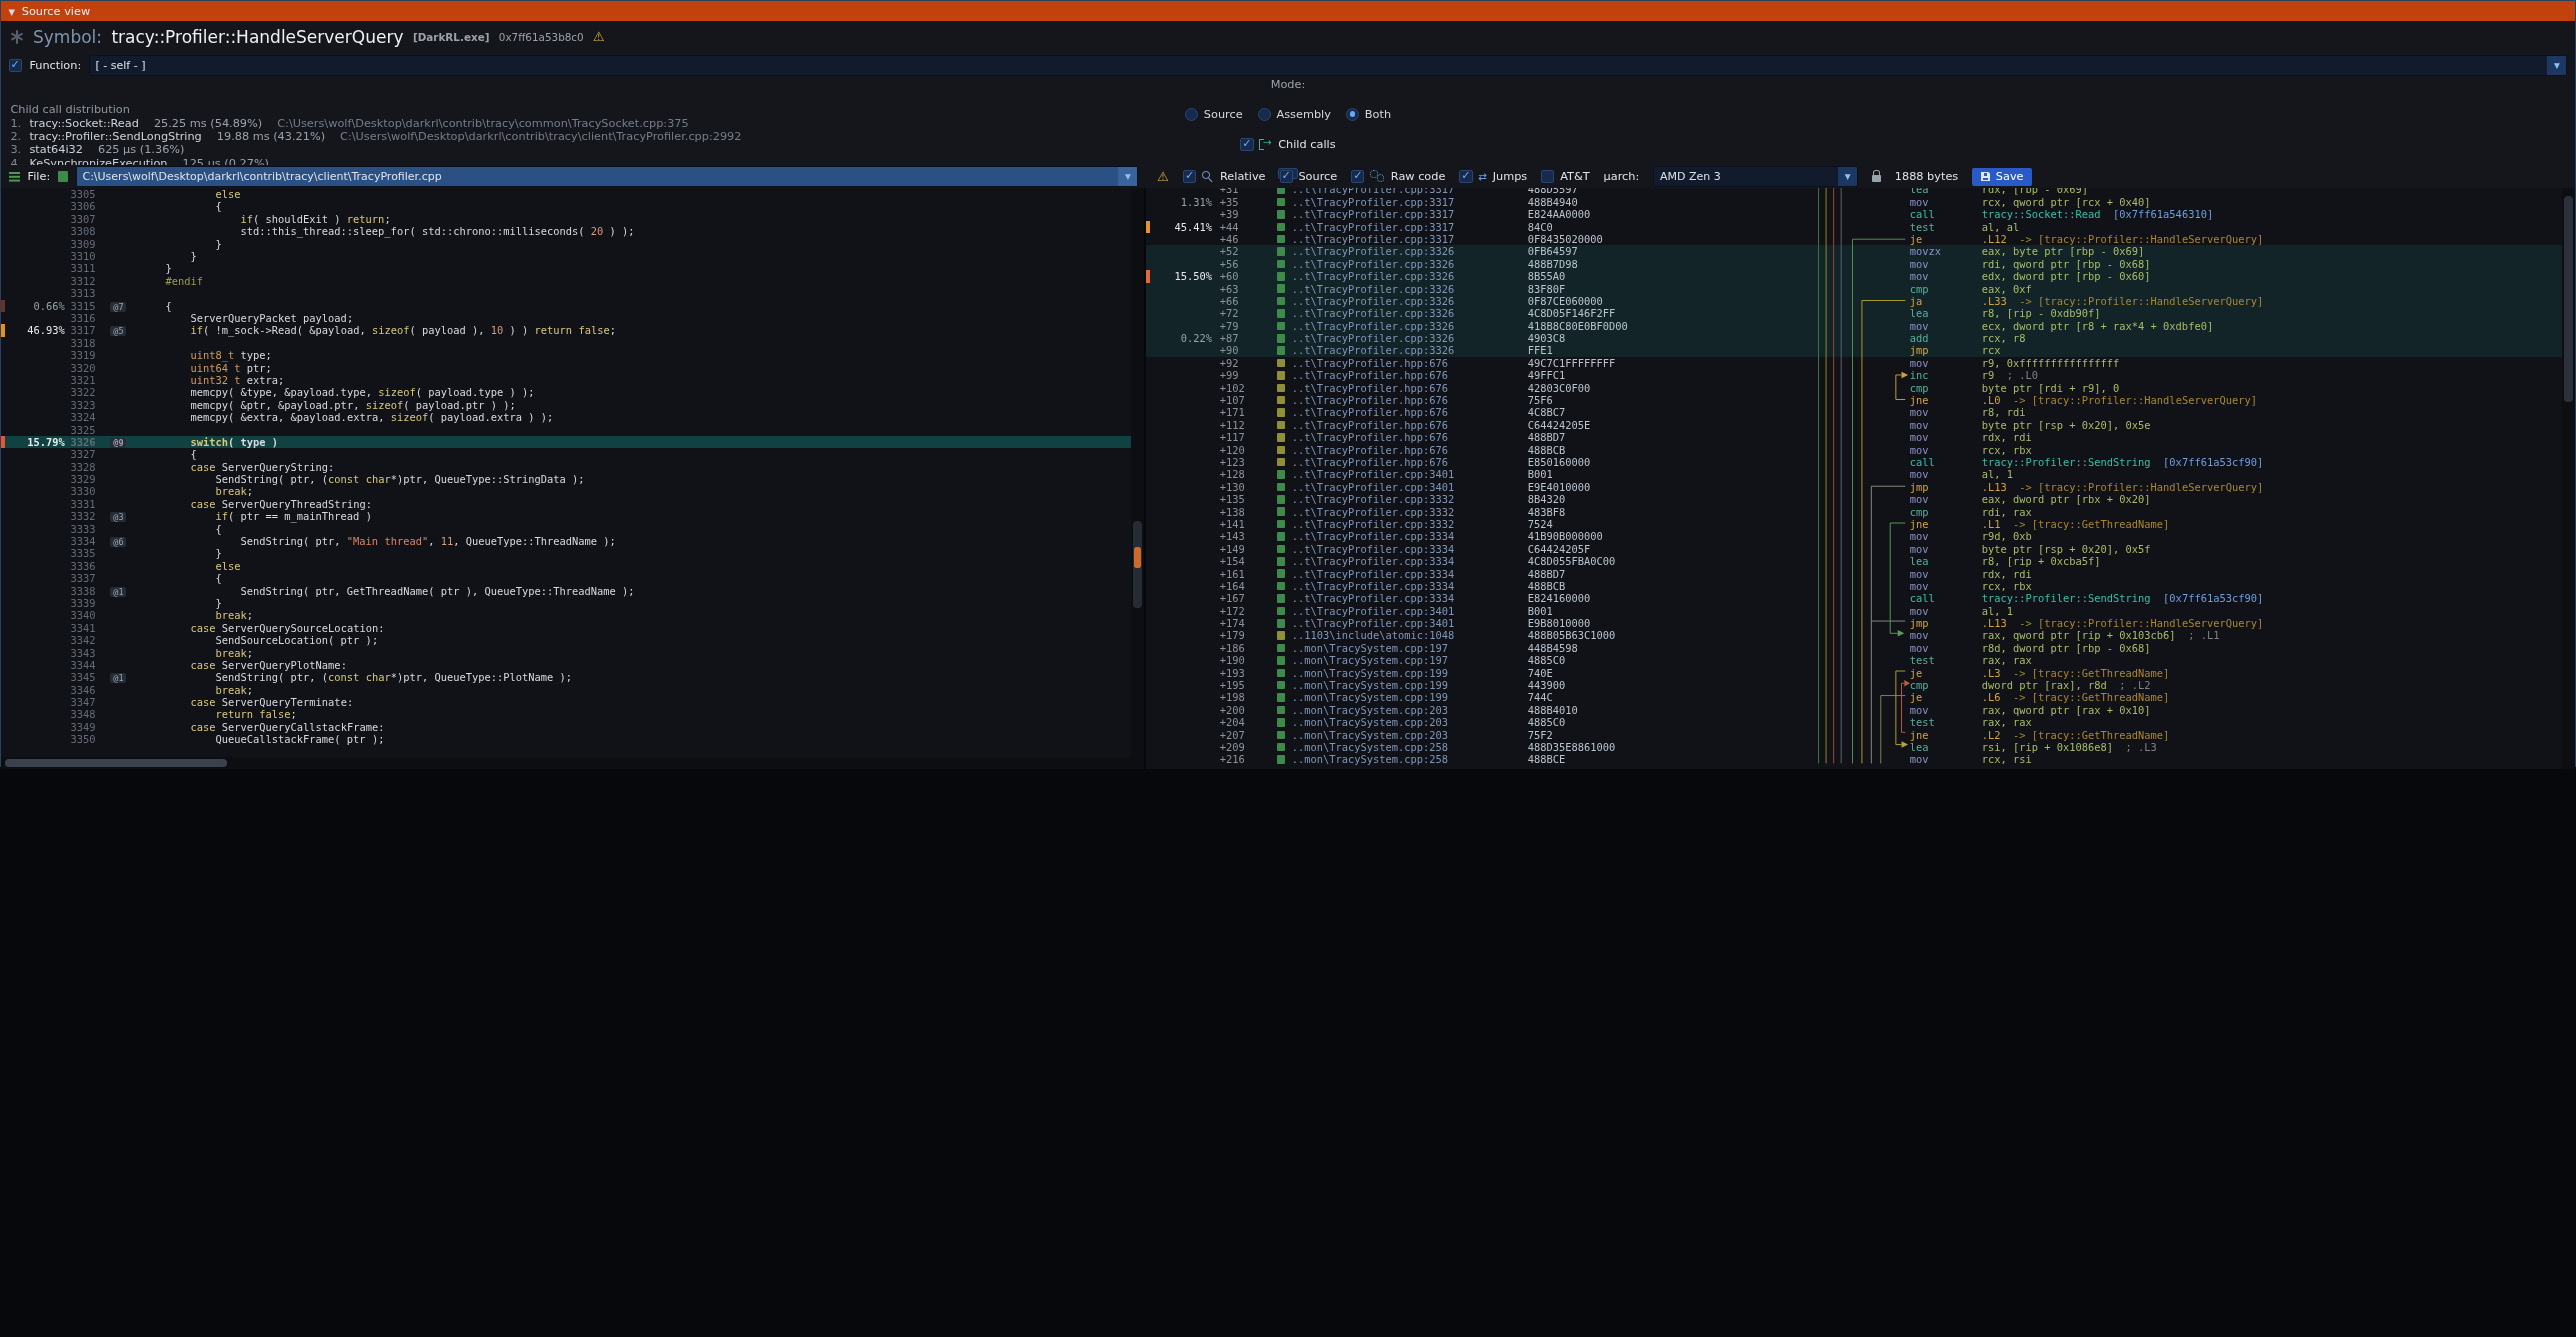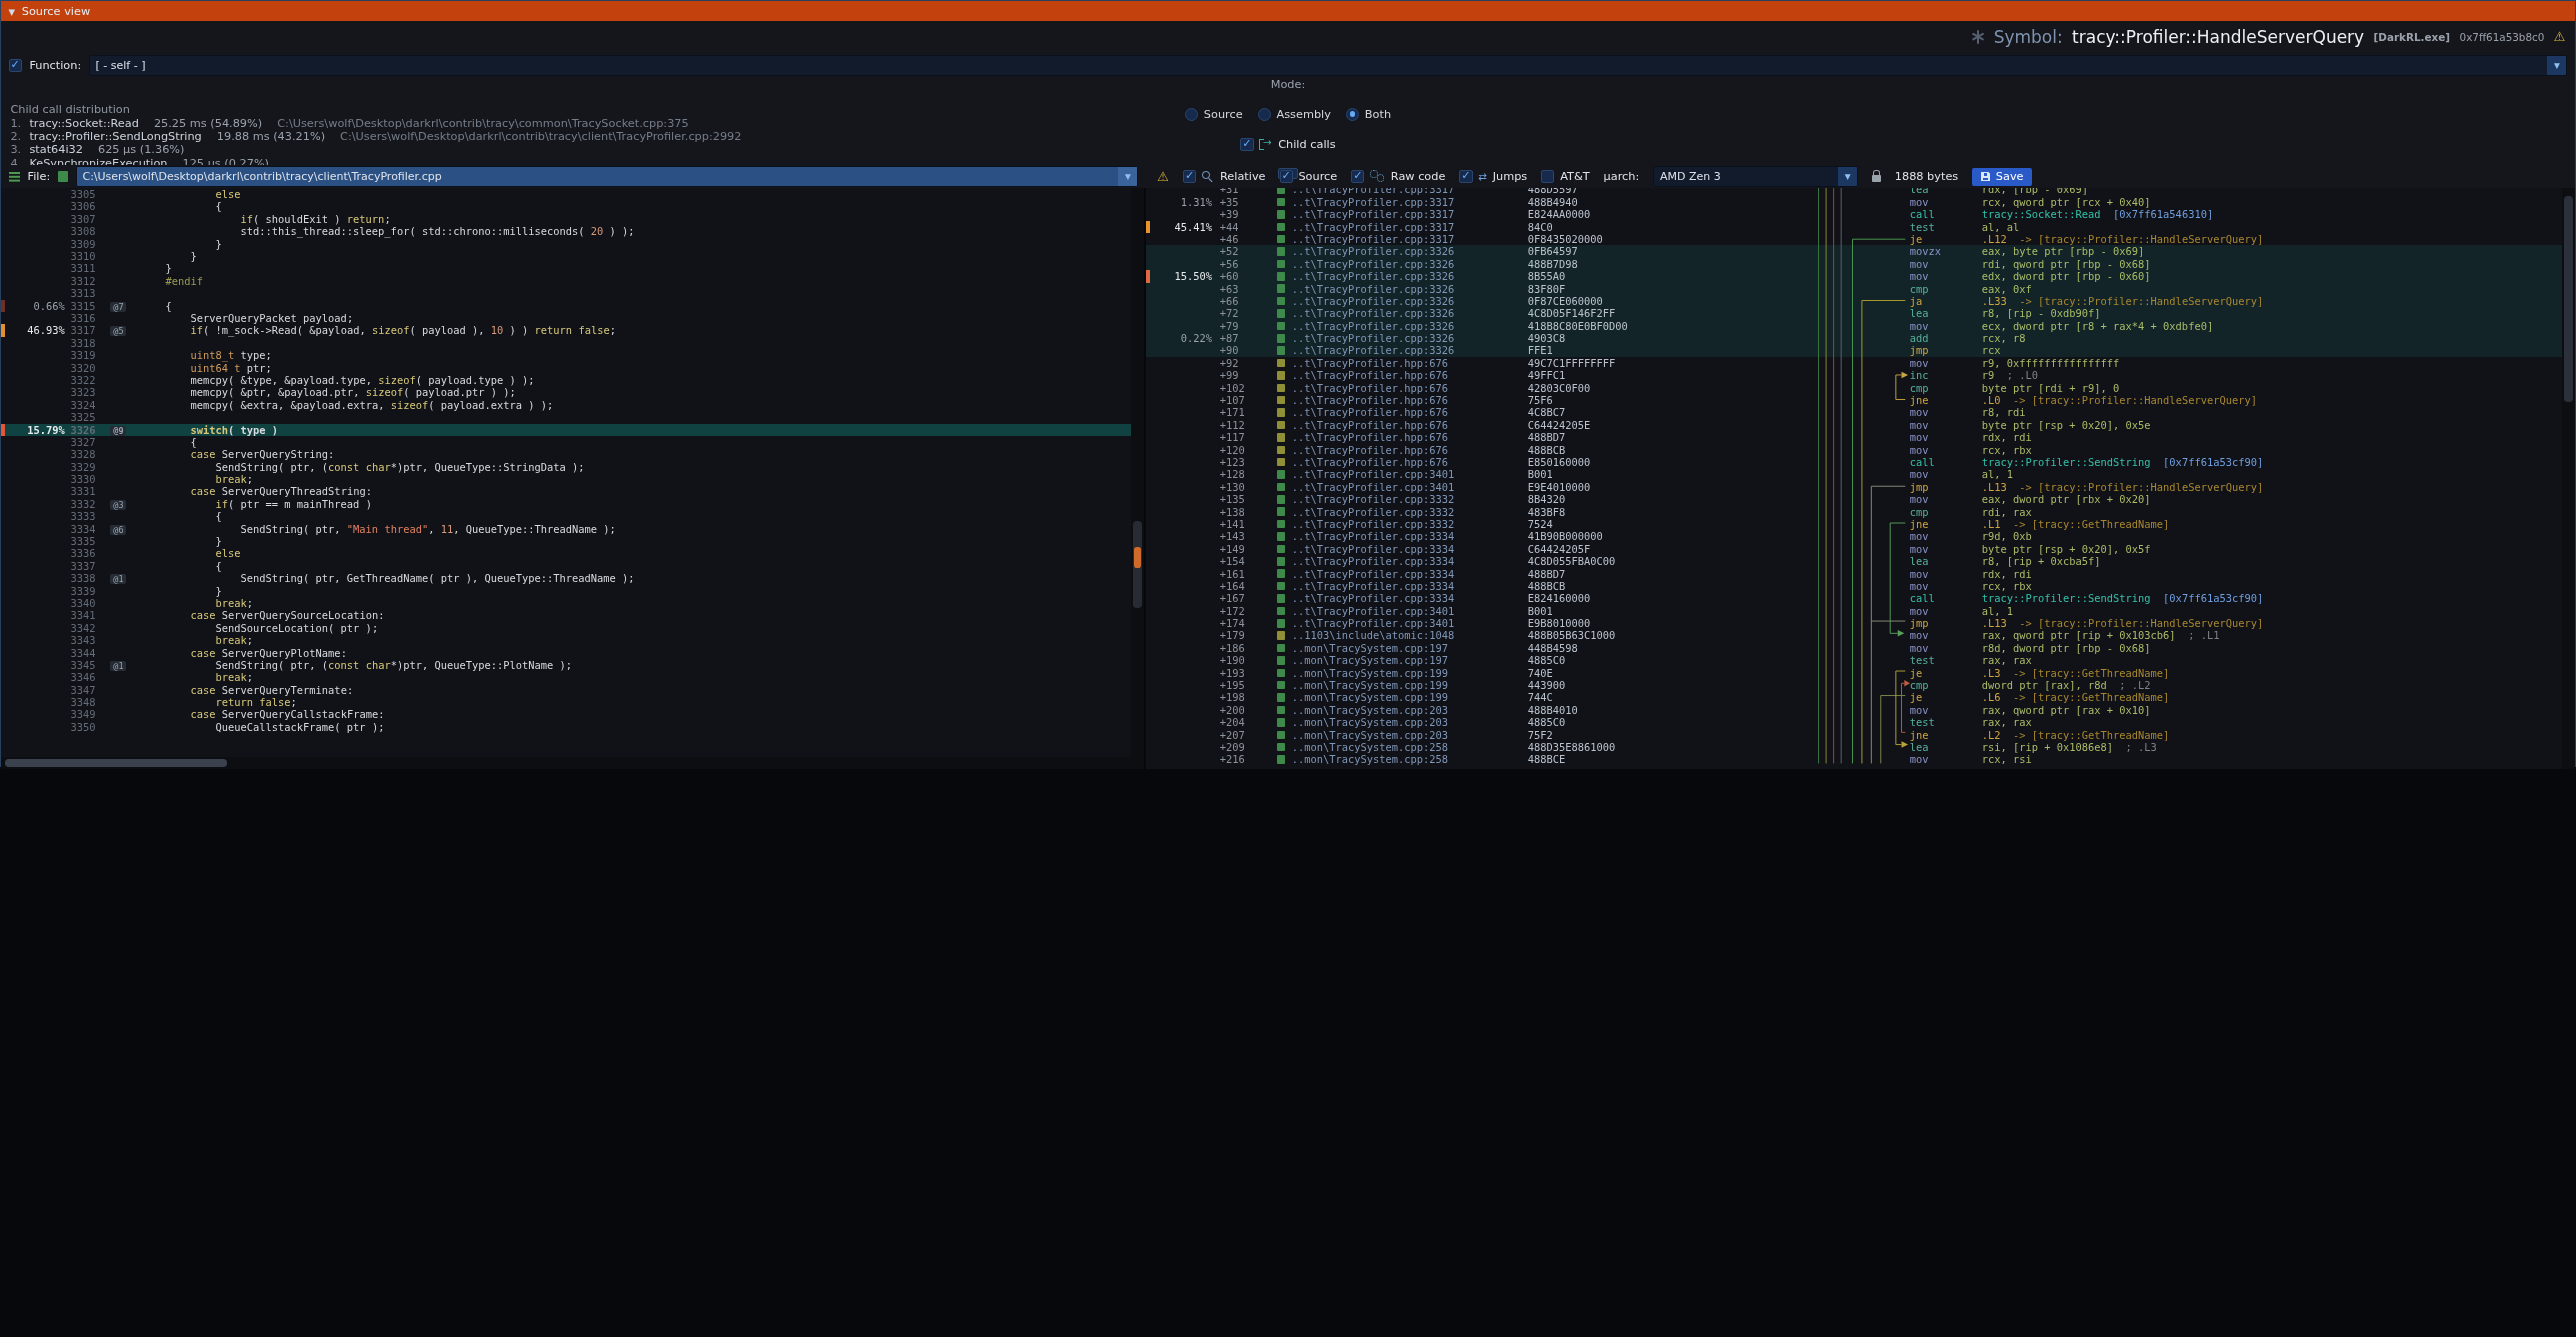--- a/index.html
+++ b/index.html
@@ -4,21 +4,21 @@
 <style>
   html,body{margin:0;padding:0;background:#07080b;}
   .window{position:relative;width:2576px;height:1338px;background:#07080b;font-family:"DejaVu Sans",sans-serif;color:#d4d8de;overflow:hidden;}
   .panel{position:absolute;left:0;top:0;width:2576px;height:767px;background:#15161c;border:0.9px solid #27415f;box-sizing:border-box;}
 
   
   .titlebar{height:20px;background:#c2410c;display:flex;align-items:center;gap:6.6px;padding:0 7.6px;font-size:11.3px;color:#e8edf3;}
   .tb-tri::before{content:"▼";font-size:8.5px;color:#cfdce8;}
 
   
-  .symbol-row{height:32px;display:flex;align-items:center;gap:9.4px;padding:0 9.4px;justify-content:flex-end;}
+  .symbol-row{height:32px;display:flex;align-items:center;gap:9.4px;padding:0 9.4px;}
   .sym-ico{position:relative;width:13.2px;height:13.2px;flex:0 0 auto;}
   .sym-ico i{position:absolute;left:5.7px;top:0;width:1.9px;height:13.2px;background:#566070;border-radius:0.9px;display:block;}
   .sym-ico i:nth-child(2){transform:rotate(60deg);}
   .sym-ico i:nth-child(3){transform:rotate(120deg);}
   .sym-label{font-size:17px;color:#7e93ad;}
   .sym-name{font-size:17px;color:#edf0f3;}
   .sym-module{font-size:10.4px;color:#9aa1ab;font-weight:bold;}
   .sym-addr{font-size:10.4px;color:#9aa1ab;}
   .warn{color:#e3bb3a;font-size:13.2px;line-height:13.2px;}
 
@@ -283,20 +283,21 @@
             <div class="src-row"><span class="src-bar"></span><span class="src-pct"></span><span class="src-num">3310</span><span class="src-mark"></span><span class="src-code" style="padding-left: 50px;"><span class="tk-p">}</span></span></div>
             <div class="src-row"><span class="src-bar"></span><span class="src-pct"></span><span class="src-num">3311</span><span class="src-mark"></span><span class="src-code" style="padding-left: 25px;"><span class="tk-p">}</span></span></div>
             <div class="src-row"><span class="src-bar"></span><span class="src-pct"></span><span class="src-num">3312</span><span class="src-mark"></span><span class="src-code" style="padding-left: 25px;"><span class="tk-pre">#endif</span></span></div>
             <div class="src-row"><span class="src-bar"></span><span class="src-pct"></span><span class="src-num">3313</span><span class="src-mark"></span><span class="src-code" style="padding-left: 0px;"></span></div>
             <div class="src-row"><span class="src-bar" style="background: rgb(110, 47, 36);"></span><span class="src-pct">0.66%</span><span class="src-num">3315</span><span class="src-mark"><span class="mark-badge">@7</span></span><span class="src-code" style="padding-left: 25px;"><span class="tk-p">{</span></span></div>
             <div class="src-row"><span class="src-bar"></span><span class="src-pct"></span><span class="src-num">3316</span><span class="src-mark"></span><span class="src-code" style="padding-left: 50px;"><span class="tk-p">ServerQueryPacket payload;</span></span></div>
             <div class="src-row"><span class="src-bar" style="background: rgb(224, 145, 44);"></span><span class="src-pct bright">46.93%</span><span class="src-num">3317</span><span class="src-mark"><span class="mark-badge">@5</span></span><span class="src-code" style="padding-left: 50px;"><span class="tk-k">if</span><span class="tk-p">( !m_sock-&gt;Read( &amp;payload, </span><span class="tk-k">sizeof</span><span class="tk-p">( payload ), </span><span class="tk-n">10</span><span class="tk-p"> ) ) </span><span class="tk-k">return</span><span class="tk-p"> </span><span class="tk-k">false</span><span class="tk-p">;</span></span></div>
             <div class="src-row"><span class="src-bar"></span><span class="src-pct"></span><span class="src-num">3318</span><span class="src-mark"></span><span class="src-code" style="padding-left: 0px;"></span></div>
             <div class="src-row"><span class="src-bar"></span><span class="src-pct"></span><span class="src-num">3319</span><span class="src-mark"></span><span class="src-code" style="padding-left: 50px;"><span class="tk-t">uint8_t</span><span class="tk-p"> type;</span></span></div>
             <div class="src-row"><span class="src-bar"></span><span class="src-pct"></span><span class="src-num">3320</span><span class="src-mark"></span><span class="src-code" style="padding-left: 50px;"><span class="tk-t">uint64_t</span><span class="tk-p"> ptr;</span></span></div>
+            <div class="src-row"><span class="src-bar"></span><span class="src-pct"></span><span class="src-num">3321</span><span class="src-mark"></span><span class="src-code" style="padding-left: 50px;"><span class="tk-t">uint32_t</span><span class="tk-p"> extra;</span></span></div>
             <div class="src-row"><span class="src-bar"></span><span class="src-pct"></span><span class="src-num">3322</span><span class="src-mark"></span><span class="src-code" style="padding-left: 50px;"><span class="tk-p">memcpy( &amp;type, &amp;payload.type, </span><span class="tk-k">sizeof</span><span class="tk-p">( payload.type ) );</span></span></div>
             <div class="src-row"><span class="src-bar"></span><span class="src-pct"></span><span class="src-num">3323</span><span class="src-mark"></span><span class="src-code" style="padding-left: 50px;"><span class="tk-p">memcpy( &amp;ptr, &amp;payload.ptr, </span><span class="tk-k">sizeof</span><span class="tk-p">( payload.ptr ) );</span></span></div>
             <div class="src-row"><span class="src-bar"></span><span class="src-pct"></span><span class="src-num">3324</span><span class="src-mark"></span><span class="src-code" style="padding-left: 50px;"><span class="tk-p">memcpy( &amp;extra, &amp;payload.extra, </span><span class="tk-k">sizeof</span><span class="tk-p">( payload.extra ) );</span></span></div>
             <div class="src-row"><span class="src-bar"></span><span class="src-pct"></span><span class="src-num">3325</span><span class="src-mark"></span><span class="src-code" style="padding-left: 0px;"></span></div>
             <div class="src-row hl"><span class="src-bar" style="background: rgb(224, 88, 56);"></span><span class="src-pct bright">15.79%</span><span class="src-num">3326</span><span class="src-mark"><span class="mark-badge">@9</span></span><span class="src-code" style="padding-left: 50px;"><span class="tk-k">switch</span><span class="tk-p">( type )</span></span></div>
             <div class="src-row"><span class="src-bar"></span><span class="src-pct"></span><span class="src-num">3327</span><span class="src-mark"></span><span class="src-code" style="padding-left: 50px;"><span class="tk-p">{</span></span></div>
             <div class="src-row"><span class="src-bar"></span><span class="src-pct"></span><span class="src-num">3328</span><span class="src-mark"></span><span class="src-code" style="padding-left: 50px;"><span class="tk-k">case</span><span class="tk-p"> ServerQueryString:</span></span></div>
             <div class="src-row"><span class="src-bar"></span><span class="src-pct"></span><span class="src-num">3329</span><span class="src-mark"></span><span class="src-code" style="padding-left: 75px;"><span class="tk-p">SendString( ptr, (</span><span class="tk-k">const char</span><span class="tk-p">*)ptr, QueueType::StringData );</span></span></div>
             <div class="src-row"><span class="src-bar"></span><span class="src-pct"></span><span class="src-num">3330</span><span class="src-mark"></span><span class="src-code" style="padding-left: 75px;"><span class="tk-k">break</span><span class="tk-p">;</span></span></div>
             <div class="src-row"><span class="src-bar"></span><span class="src-pct"></span><span class="src-num">3331</span><span class="src-mark"></span><span class="src-code" style="padding-left: 50px;"><span class="tk-k">case</span><span class="tk-p"> ServerQueryThreadString:</span></span></div>

